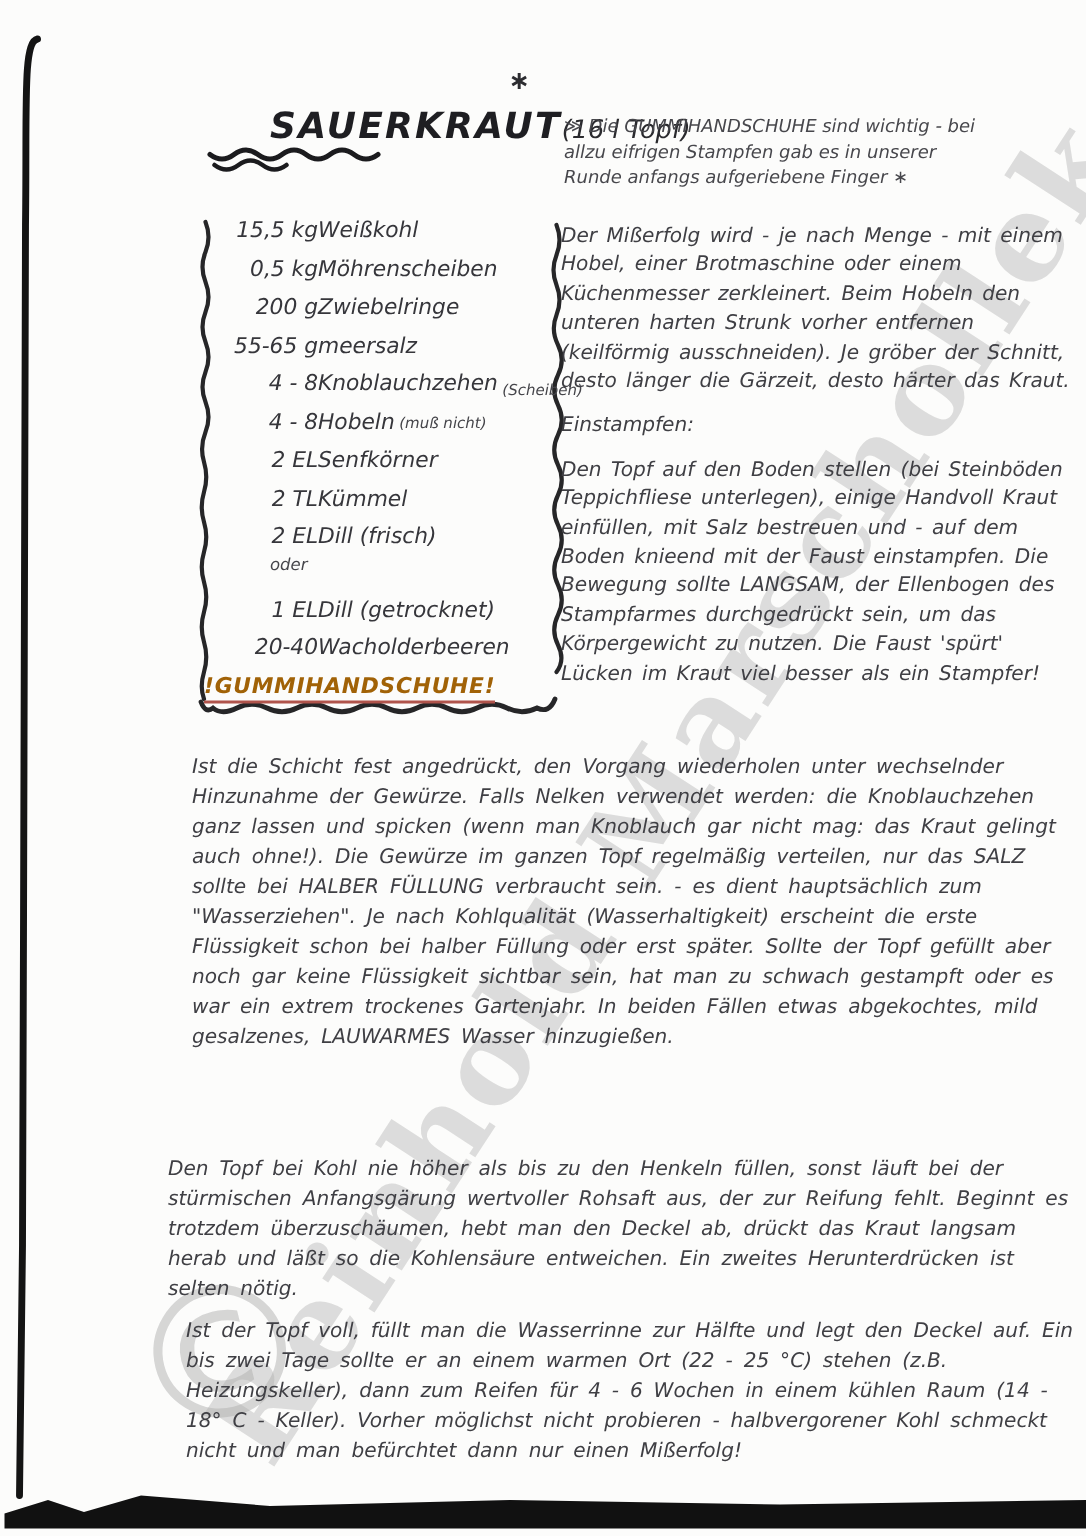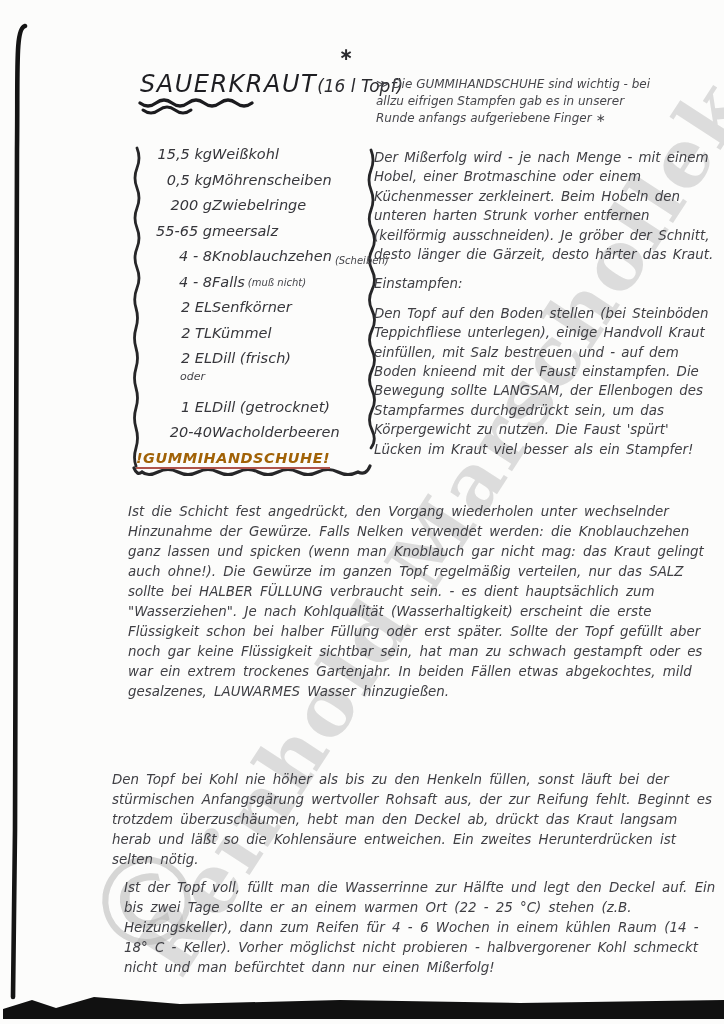--- a/index.html
+++ b/index.html
@@ -28,22 +28,22 @@
     transform:rotate(-14deg);
     z-index:0;pointer-events:none;
     font-family:"DejaVu Sans",sans-serif;
   }
   .ink-overlay{position:absolute;left:0;top:0;z-index:1;pointer-events:none;}
   .txt{position:absolute;z-index:2;}
   
   .asterisk{left:339px;top:44px;font-size:17px;color:#2c2c30;font-weight:bold;}
   .title-wrap{left:140px;top:70px;white-space:nowrap;}
   .title{
-    font-size:24px;font-weight:normal;letter-spacing:1.5px;
-    color:#1e1e22;font-style:italic;
+    font-size:24px;font-weight:bold;letter-spacing:1.5px;
+    color:#1e1e22;font-style:italic;margin-left:40px;
   }
   .title-size{font-size:17px;color:#2a2a2e;margin-left:0;font-style:italic;}
   .margin-note{
     left:376px;top:76px;width:342px;
     font-size:12px;line-height:17px;color:#47474c;font-style:italic;
   }
   
   .ing-list{left:146px;top:146px;width:220px;font-size:14.5px;color:#36363b;font-style:italic;}
   .ing-row{display:flex;margin-bottom:9.5px;white-space:nowrap;}
   .ing-qty{width:66px;flex:none;text-align:right;}
@@ -118,21 +118,21 @@
       <span class="ing-qty">55-65 g</span>
       <span>meersalz</span>
     </div>
     <div class="ing-row">
       <span class="ing-qty">4 - 8</span>
       <span>Knoblauchzehen</span>
       <span class="ing-note">(Scheiben)</span>
     </div>
     <div class="ing-row">
       <span class="ing-qty">4 - 8</span>
-      <span>Falls</span>
+      <span>Hobeln</span>
       <span class="ing-note inline">(muß nicht)</span>
     </div>
     <div class="ing-row">
       <span class="ing-qty">2 EL</span>
       <span>Senfkörner</span>
     </div>
     <div class="ing-row">
       <span class="ing-qty">2 TL</span>
       <span>Kümmel</span>
     </div>

